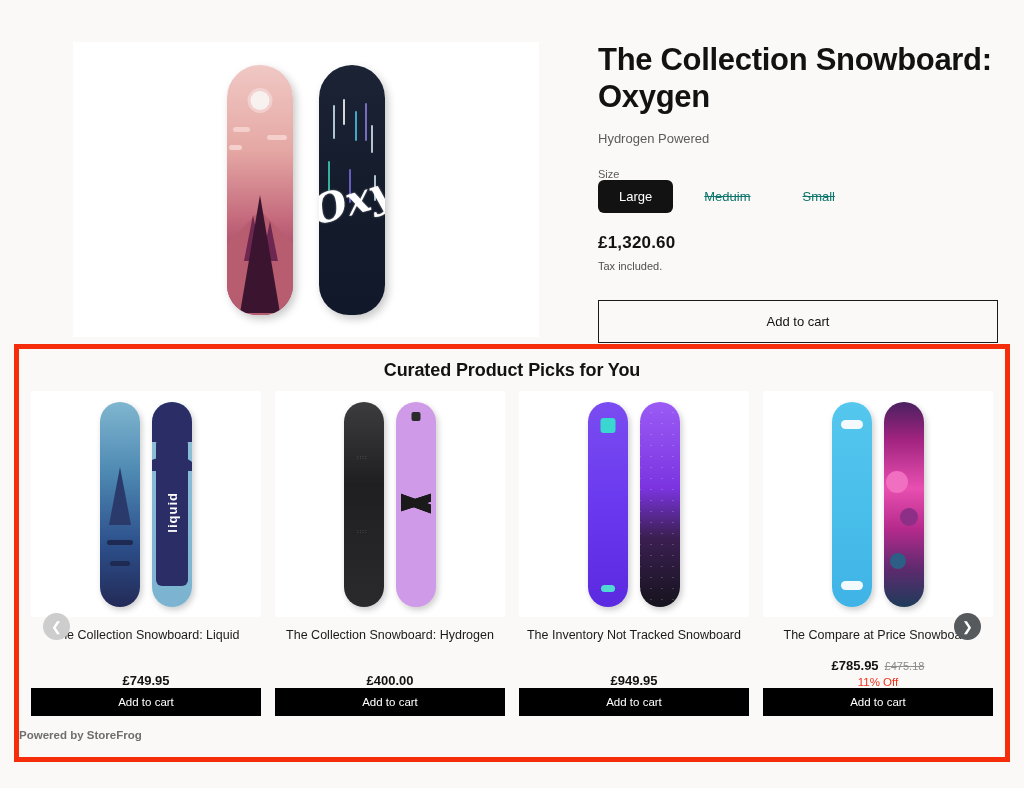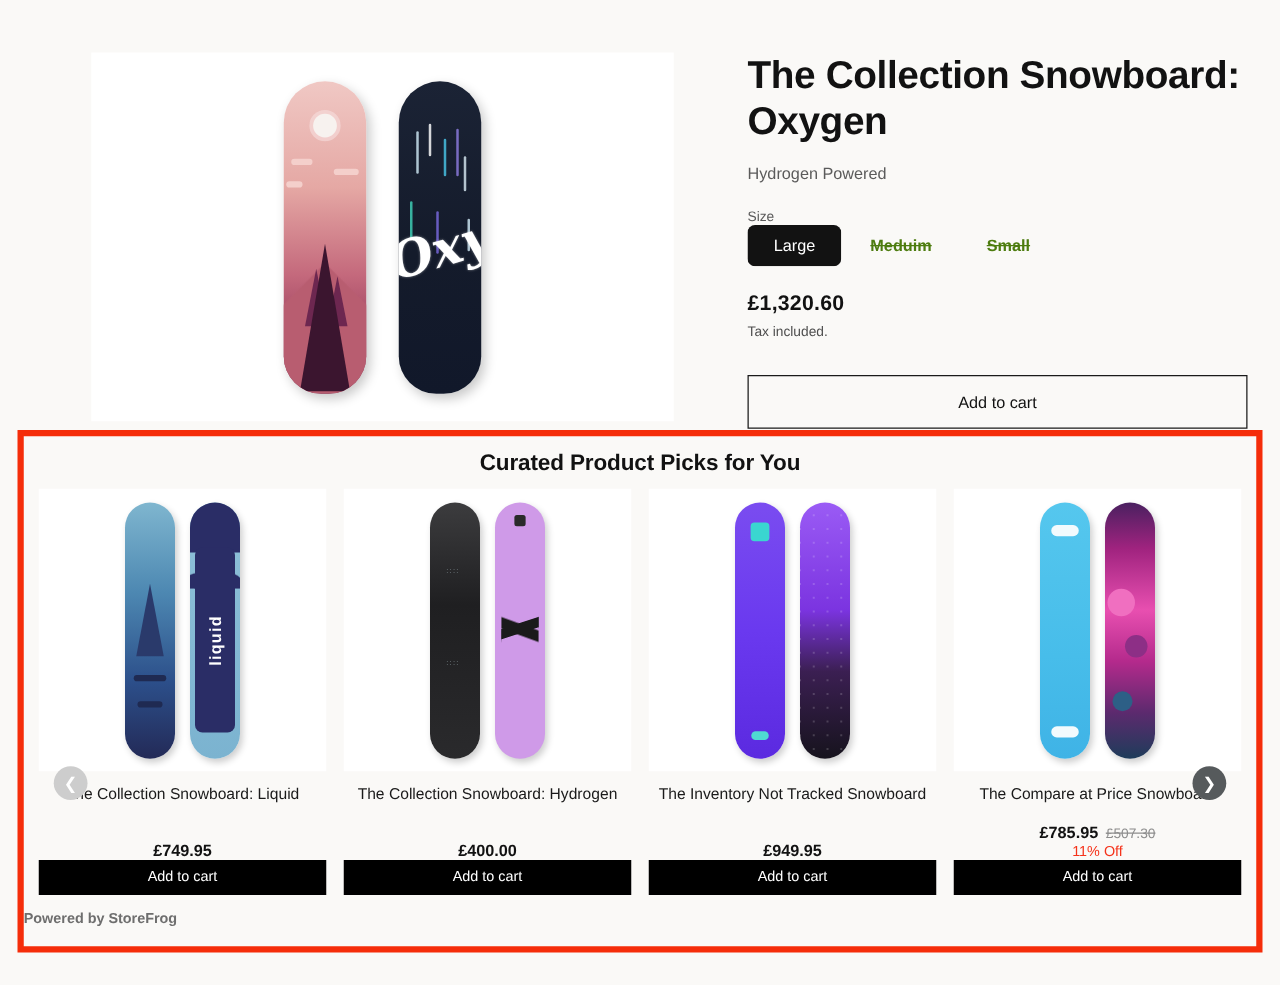--- a/index.html
+++ b/index.html
@@ -129,40 +129,39 @@
     color: #5b5b5b;
     margin-bottom: 22px;
   }
   .size-label {
     font-size: 11px;
     color: #5b5b5b;
   }
   .variants {
     display: flex;
     align-items: center;
-    gap: 2px;
+    gap: 10px;
     margin-bottom: 20px;
   }
   .variant {
     font-size: 13px;
     padding: 8px 20px;
     border-radius: 6px;
     background: transparent;
     color: #121212;
     border: 1px solid transparent;
     cursor: pointer;
   }
   .variant.selected {
     background: #121212;
     color: #ffffff;
   }
   .variant.unavailable {
-    color: #4d7c0f;
+    color: #0f766e;
     text-decoration: line-through;
-    font-weight: bold;
   }
   .price-main {
     font-size: 17px;
     font-weight: bold;
     letter-spacing: .2px;
     margin-bottom: 7px;
   }
   .tax-note {
     font-size: 11px;
     color: #4f4f4f;
@@ -478,21 +477,21 @@
           </div>
           <div class="board cmp-b">
             <div class="blob" style="width:22px;height:22px;background:#f06fc0;top:34%;left:6%;"></div>
             <div class="blob" style="width:18px;height:18px;background:#8d2f86;top:52%;left:40%;"></div>
             <div class="blob" style="width:16px;height:16px;background:#2d5f86;top:74%;left:14%;"></div>
           </div>
         </div>
         <div class="card-name">The Compare at Price Snowboard</div>
         <div class="card-foot">
           <div class="card-price-row">
-            <span>£785.95</span><span class="compare-price">£507.30</span>
+            <span>£785.95</span><span class="compare-price">£475.18</span>
           </div>
           <div class="discount">11% Off</div>
         </div>
         <div class="card-cta">Add to cart</div>
       </div>
 
     </div>
   </div>
 
   <div class="powered">Powered by StoreFrog</div>

